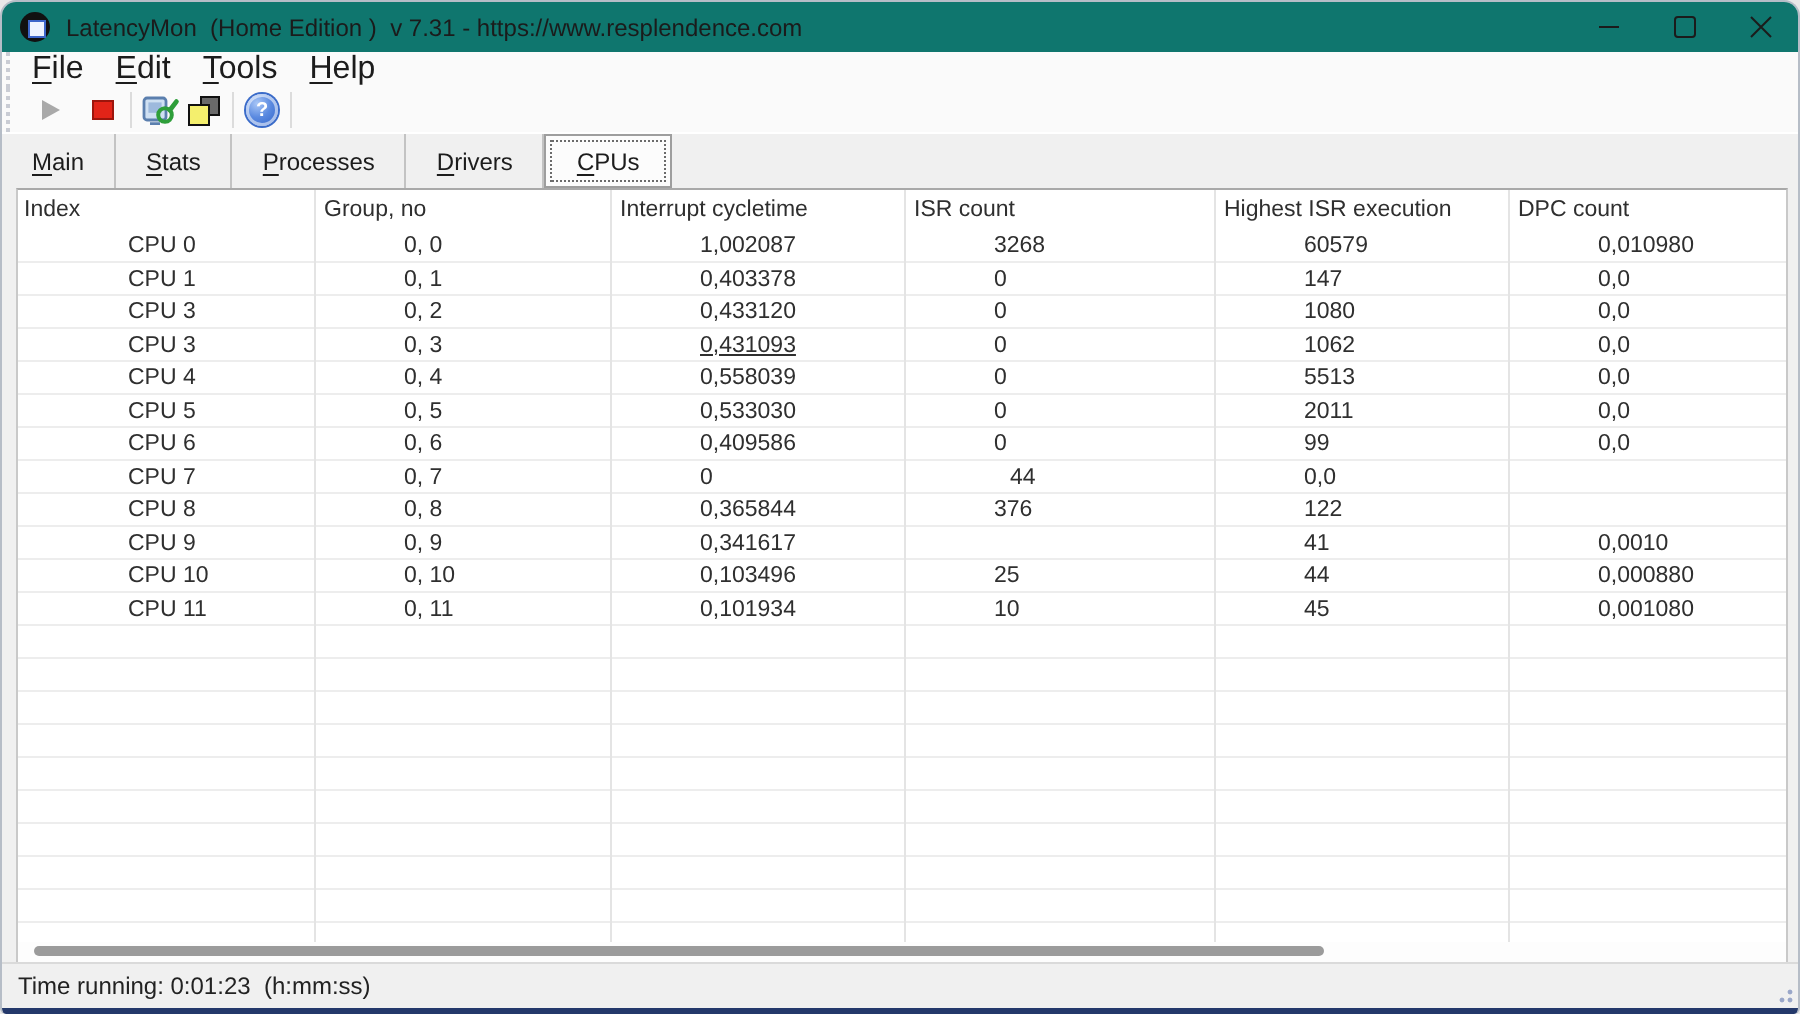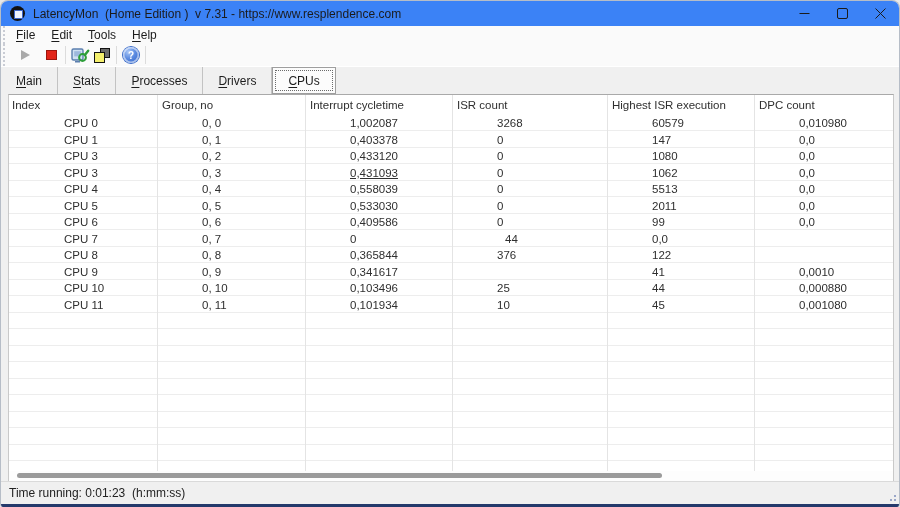--- a/index.html
+++ b/index.html
@@ -3,31 +3,31 @@
 <meta charset="utf-8">
 <style>
   * { margin:0; padding:0; box-sizing:border-box; }
   html,body { width:900px; height:507px; background:#e8e8e8; font-family:"Liberation Sans", sans-serif; overflow:hidden; }
   .window{
     position:relative; width:900px; height:507px; background:#f0f0f0;
     border:1px solid #b6bdc7; border-bottom:none;
     border-radius:8px 8px 3px 3px; overflow:hidden;
   }
   
-  .titlebar{ position:absolute; top:0; left:0; right:0; height:25px; background:#3b82f6; display:flex; align-items:center; }
+  .titlebar{ position:absolute; top:0; left:0; right:0; height:25px; background:#0f766e; display:flex; align-items:center; }
   .app-icon{ width:15px; height:15px; margin-left:9px; border-radius:50%; background:#111; position:relative; flex:0 0 auto; }
   .app-icon::after{ content:""; position:absolute; left:4px; top:4px; width:7px; height:7px; background:#eef4ff; border:1px solid #3d66c9; }
   .title{ margin-left:8px; font-size:12px; color:#1b1b1b; white-space:pre; }
   .win-controls{ margin-left:auto; display:flex; height:100%; }
   .winbtn{ width:38px; height:100%; border:none; background:transparent; display:flex; align-items:center; justify-content:center; cursor:default; }
   .winbtn svg{ display:block; }
   
   .menubar{ position:absolute; top:25px; left:0; right:0; height:18px; background:#fafafa; display:flex; align-items:center; }
   .gripper{ width:5px; height:100%; border-left:2px dotted #c9ccd4; margin-left:2px; flex:0 0 auto; }
-  .menu-item{ font-size:12px; color:#1c1c1c; padding:0 8px; line-height:18px;text-align:right; }
+  .menu-item{ font-size:16px; color:#1c1c1c; padding:0 8px; line-height:18px;text-align:right; }
   .menu-item .u, .tab .u{ text-decoration:underline; text-underline-offset:2px; }
   
   .toolbar{ position:absolute; top:43px; left:0; right:0; height:23px; background:#fafafa; display:flex; align-items:center; border-bottom:1px solid #ffffff; }
   .tbtn{ width:22px; height:21px; border:none; background:transparent; display:flex; align-items:center; justify-content:center; position:relative; }
   .tsep{ width:1px; height:18px; background:#dcdcdc; margin:0 3px; }
   .ic-play{ width:0; height:0; border-left:9px solid #a9a9a9; border-top:5px solid transparent; border-bottom:5px solid transparent; }
   .ic-stop{ width:11px; height:10px; background:var(--stop_red); border:1px solid #9c150c; }
   .ic-copy{ position:relative; width:16px; height:15px; }
   .ic-copy .back{ position:absolute; right:0; top:0; width:10px; height:10px; background:#6a6a6a; border:1px solid #111; }
   .ic-copy .front{ position:absolute; left:0; bottom:0; width:11px; height:11px; background:var(--copy_yellow); border:1px solid #111; }

